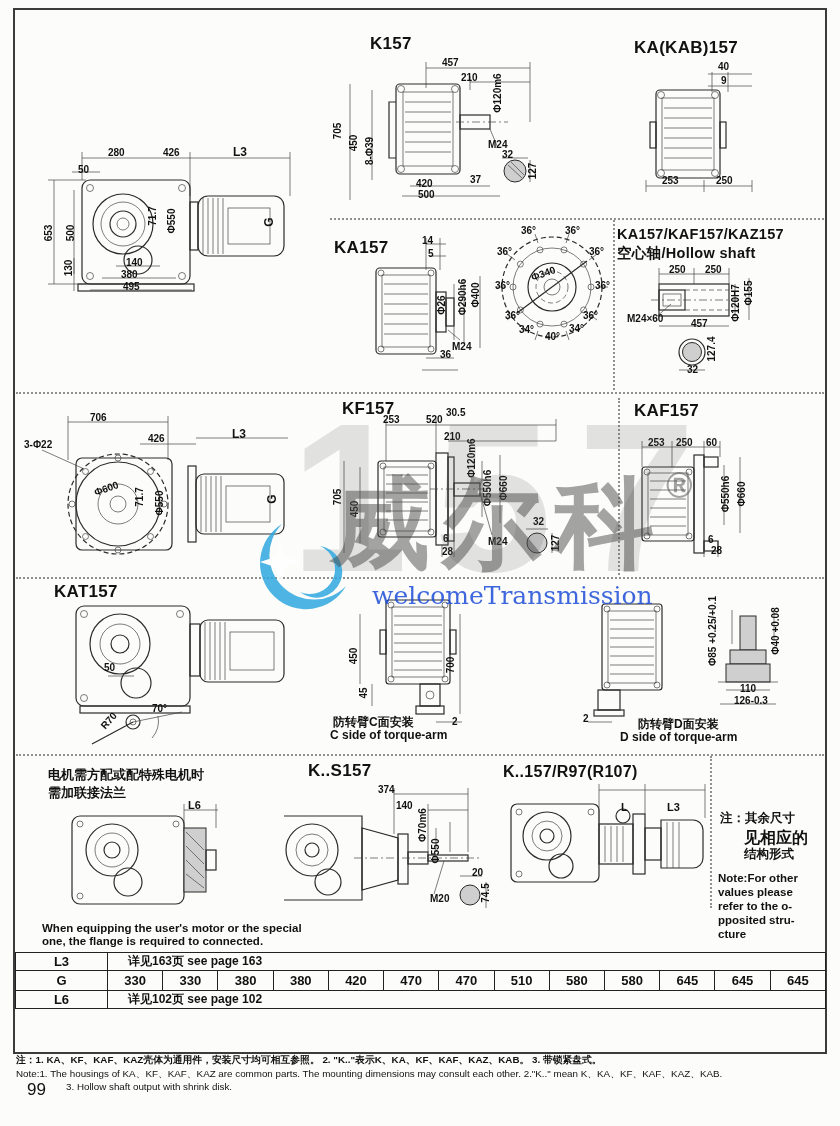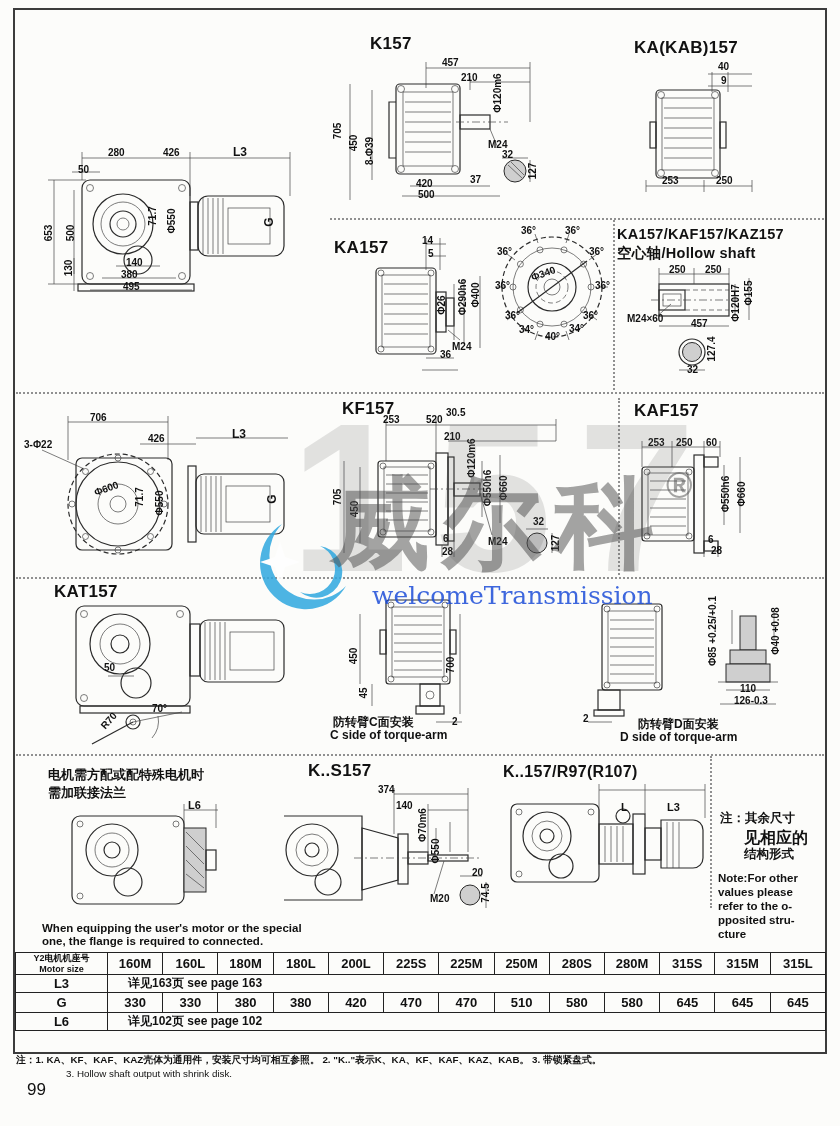--- a/index.html
+++ b/index.html
@@ -656,39 +656,20 @@
         <col>
         <col>
         <col>
         <col>
         <col>
         <col>
         <col>
         <col>
       </colgroup>
     <tbody>
-        <tr class="r1">
-      <td class="lab">
-        <div>Y2电机机座号</div>
-        <div>Motor size</div>
-      </td>
-      <td>160M</td>
-      <td>160L</td>
-      <td>180M</td>
-      <td>180L</td>
-      <td>200L</td>
-      <td>225S</td>
-      <td>225M</td>
-      <td>250M</td>
-      <td>280S</td>
-      <td>280M</td>
-      <td>315S</td>
-      <td>315M</td>
-      <td>315L</td>
-    </tr>
     <tr class="r3">
       <td class="lab2">L3</td>
       <td class="span" colspan="13">详见163页  see page 163</td>
     </tr>
     <tr class="r4">
       <td class="lab2">G</td>
       <td>330</td>
       <td>330</td>
       <td>380</td>
       <td>380</td>
@@ -704,17 +685,18 @@
     </tr>
     <tr class="r5">
       <td class="lab2">L6</td>
       <td class="span" colspan="13">详见102页  see page 102</td>
     </tr>
   </tbody>
     </table>
 
   <div class="notes" style="left:16px;top:1053px;">
     <div class="zh">注：1. KA、KF、KAF、KAZ壳体为通用件，安装尺寸均可相互参照。   2. "K.."表示K、KA、KF、KAF、KAZ、KAB。   3. 带锁紧盘式。</div>
+    <div>Note:1. The housings of KA、KF、KAF、KAZ are common parts. The mounting dimensions may consult each other. 2."K.." mean K、KA、KF、KAF、KAZ、KAB.</div>
     <div style="padding-left:50px;">3. Hollow shaft output with shrink disk.</div>
   </div>
 
   <div id="pageno">99</div>
 </div>
 
 </body></html>

